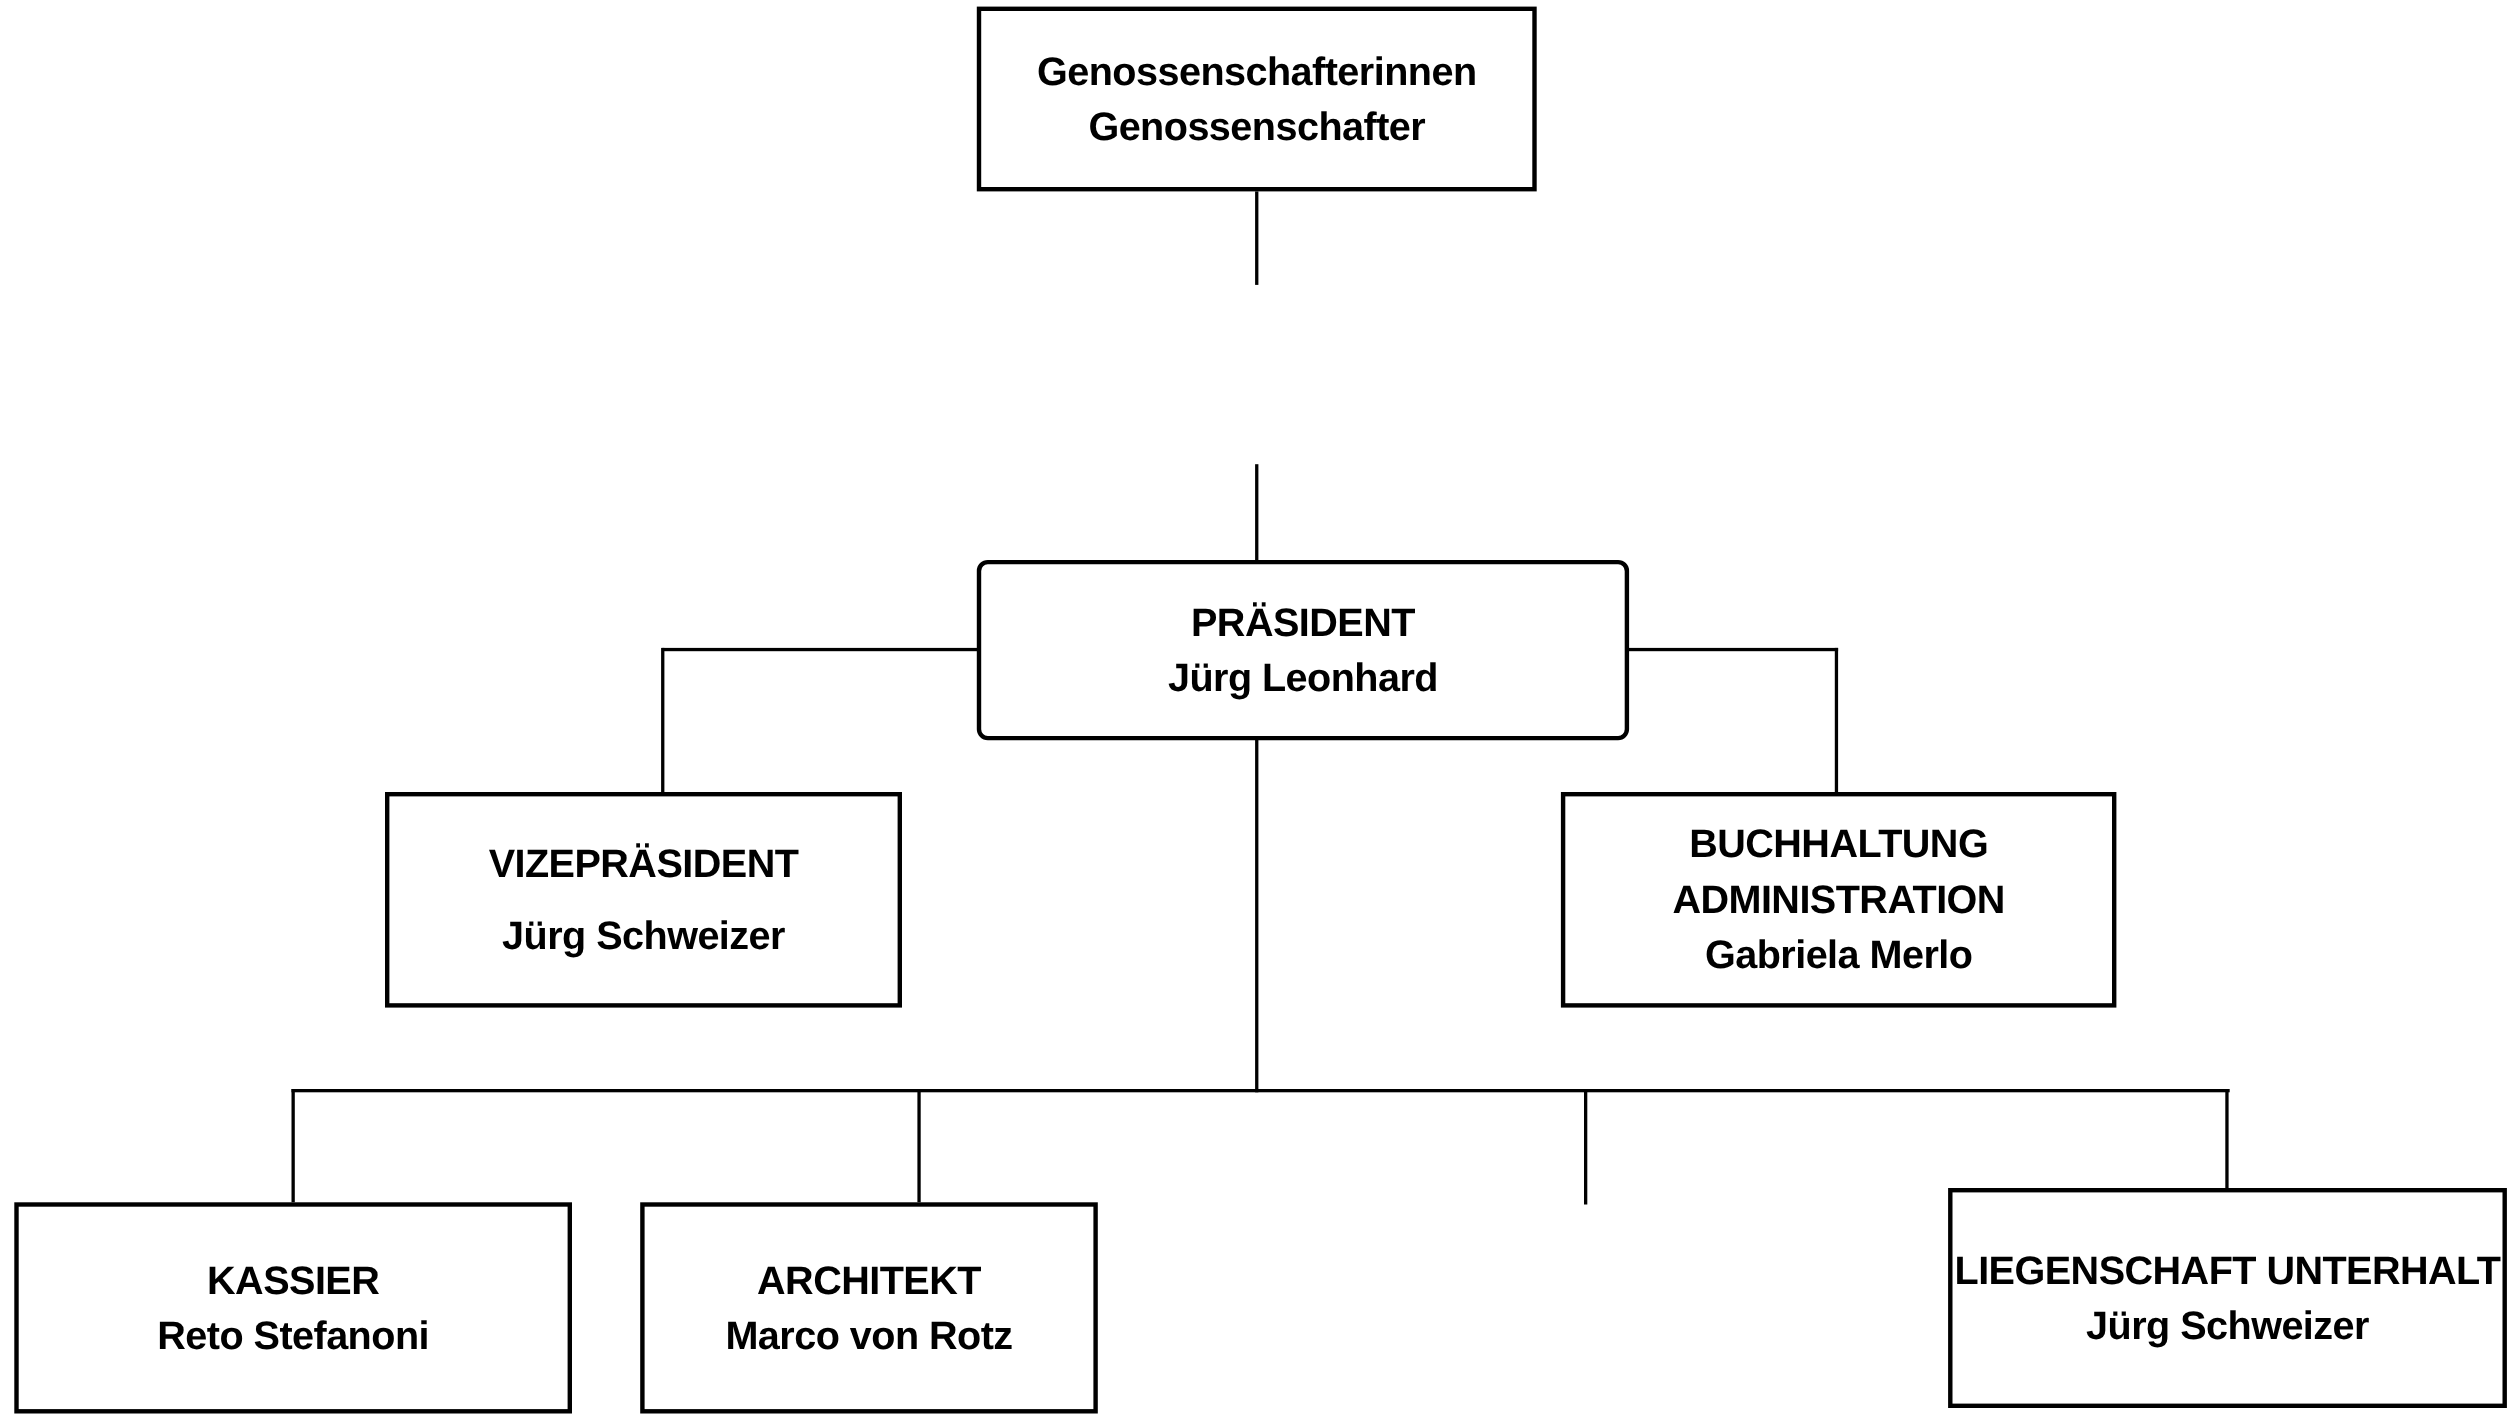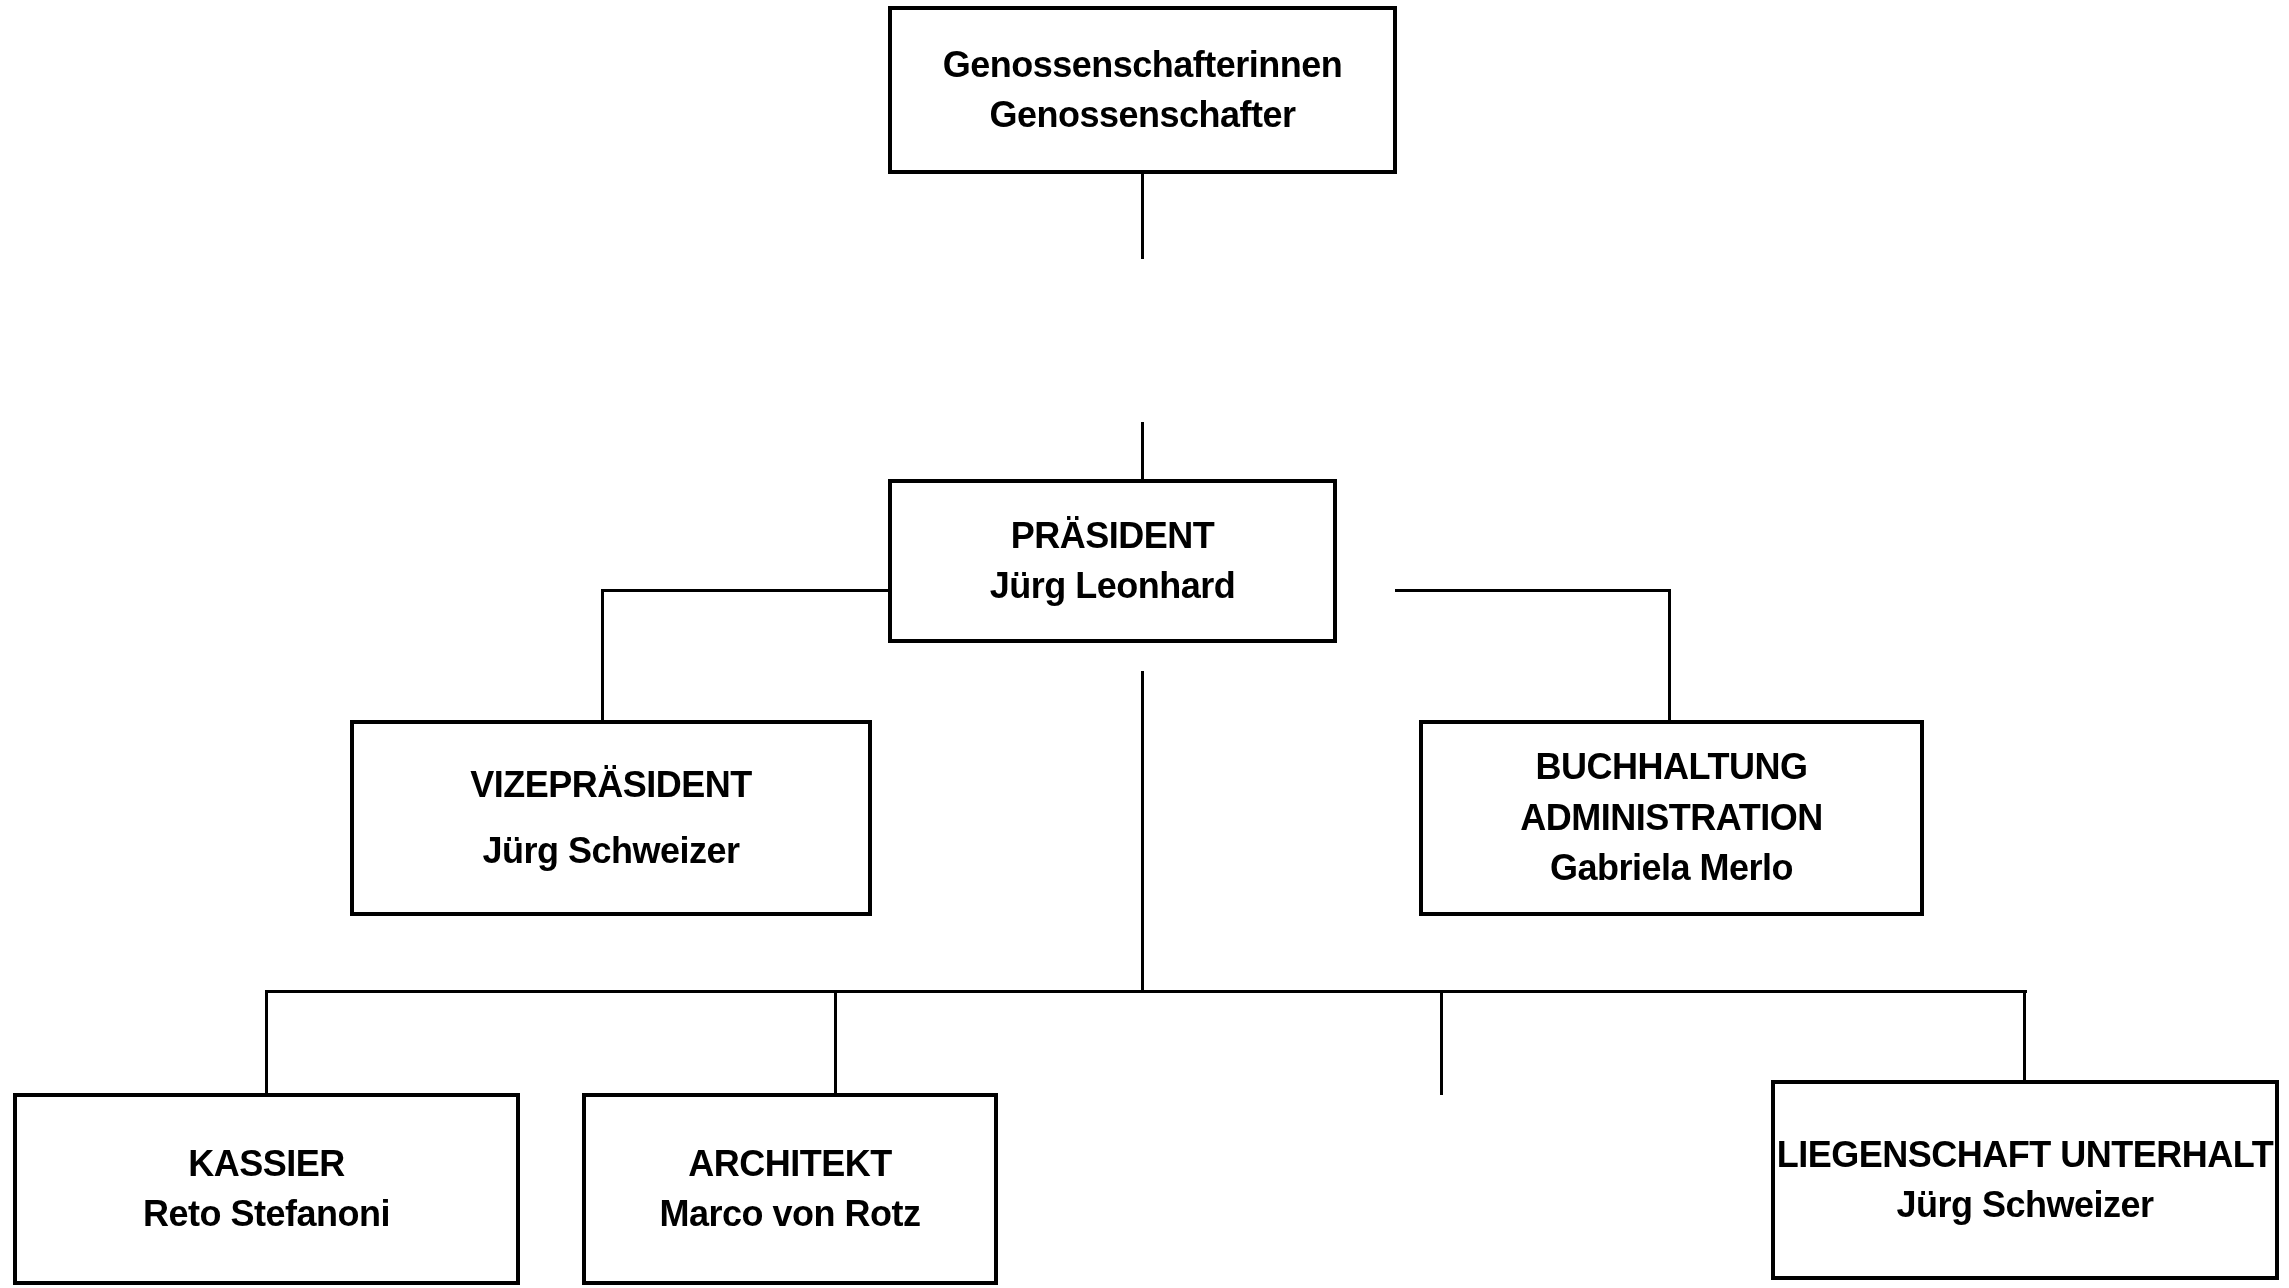--- a/index.html
+++ b/index.html
@@ -59,26 +59,26 @@
   <div class="conn" style="left:834px; top:990px; width:3px; height:105px;"></div>
   <div class="conn" style="left:1440px; top:990px; width:3px; height:105px;"></div>
   <div class="conn" style="left:2023px; top:990px; width:3px; height:105px;"></div>
 
   <div class="node" style="left:888px; top:6px; width:509px; height:168px;">
     <div class="node-line">Genossenschafterinnen</div>
     <div class="node-line">Genossenschafter</div>
   </div>
 
 
-  <div class="node" style="left:888px; top:479px; width:449px; height:164px;">
+  <div class="node" style="left:888px; top:509px; width:593px; height:164px;border-radius:10px;">
     <div class="node-line">PRÄSIDENT</div>
     <div class="node-line">Jürg Leonhard</div>
   </div>
 
-  <div class="node" style="left:350px; top:720px; width:522px; height:196px;gap:15px;">
+  <div class="node" style="left:350px; top:720px; width:470px; height:196px;gap:15px;">
     <div class="node-line">VIZEPRÄSIDENT</div>
     <div class="node-line">Jürg Schweizer</div>
   </div>
 
   <div class="node" style="left:1419px; top:720px; width:505px; height:196px;">
     <div class="node-line">BUCHHALTUNG</div>
     <div class="node-line">ADMINISTRATION</div>
     <div class="node-line">Gabriela Merlo</div>
   </div>
 

